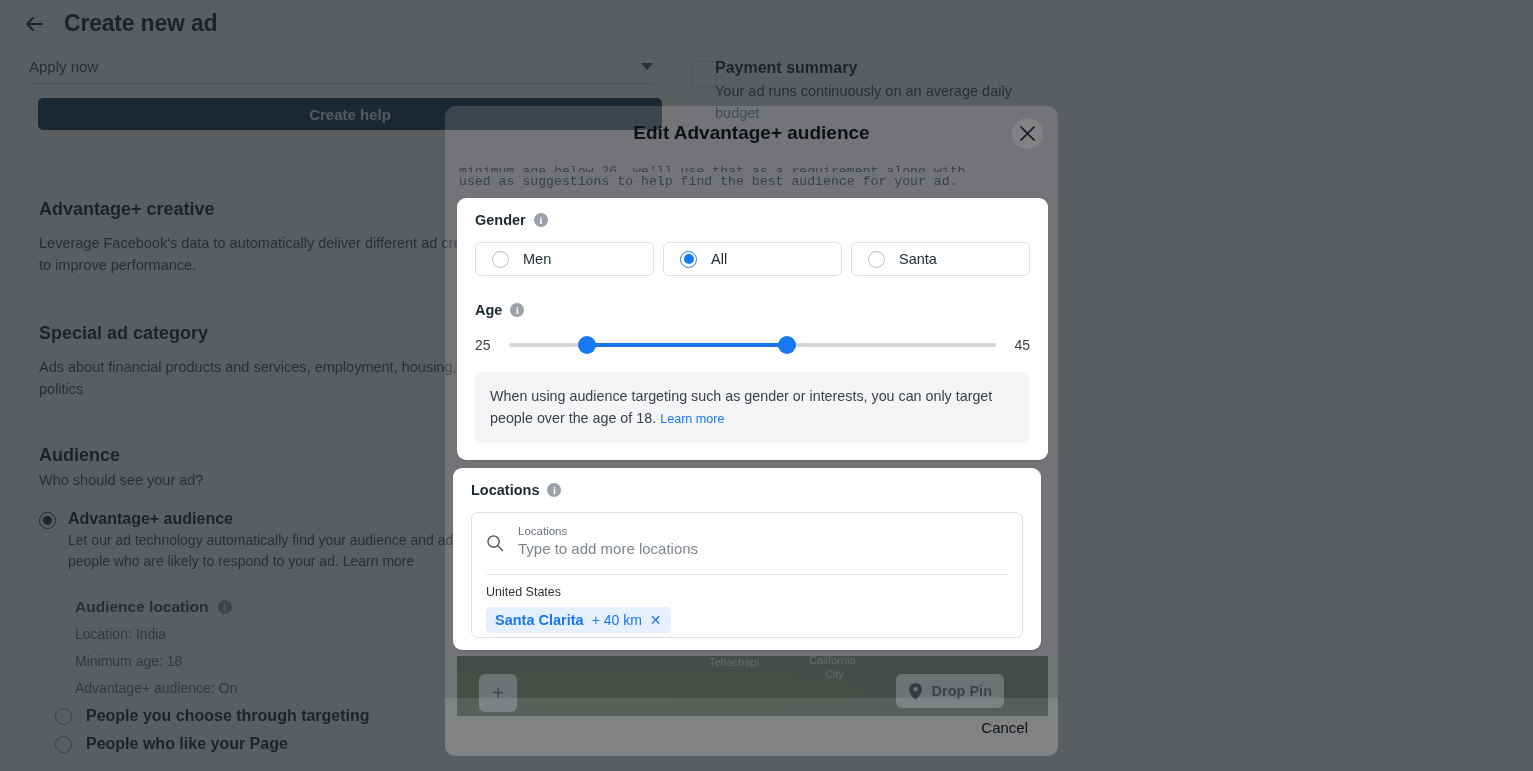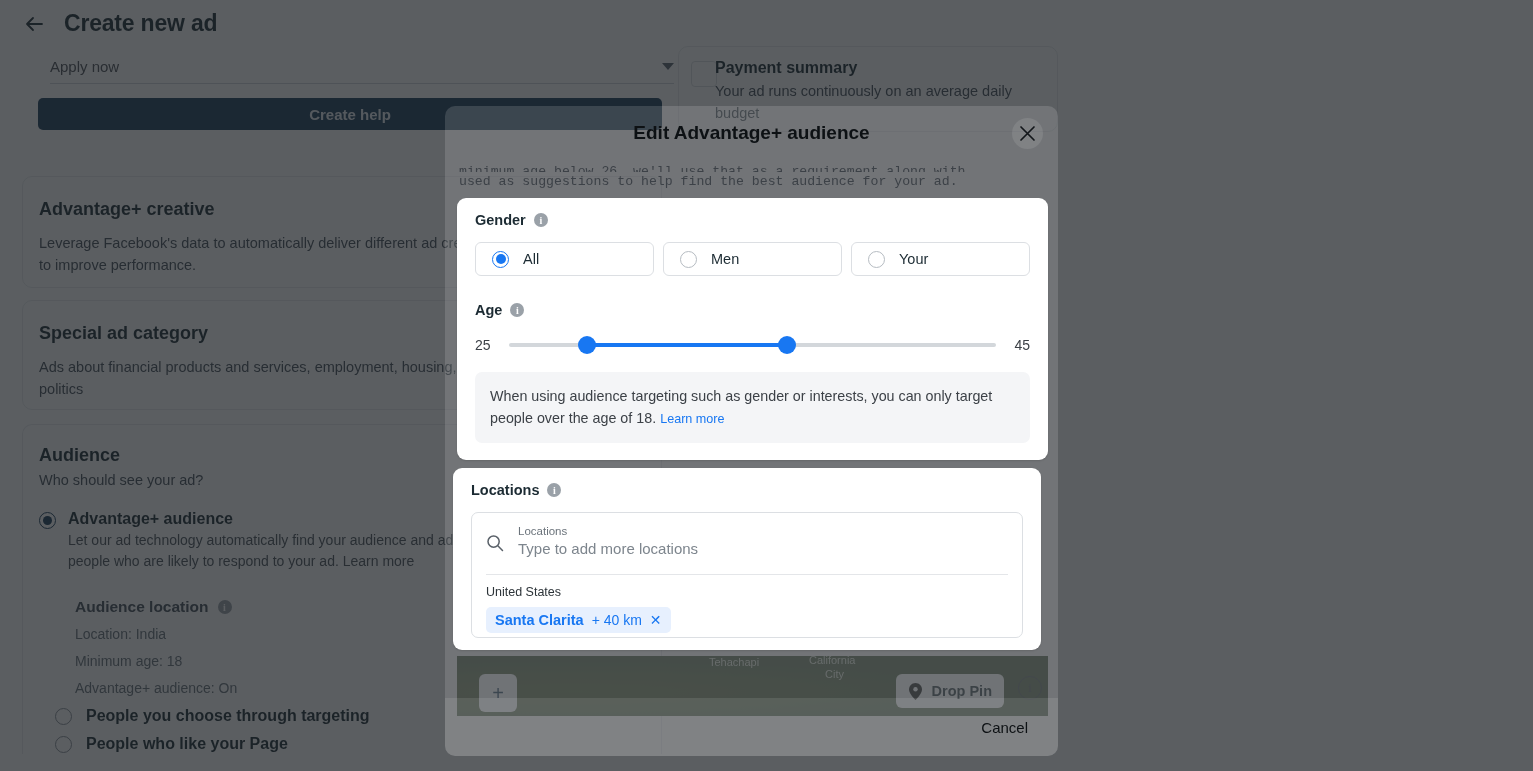--- a/index.html
+++ b/index.html
@@ -17,21 +17,21 @@
 
   .bg-header { position: absolute; left: 22px; top: 10px; display: flex; align-items: center; gap: 18px; }
   .back-arrow { width: 24px; height: 24px; position: relative; }
   .back-arrow svg { display: block; }
   .bg-title { font-size: 23px; font-weight: bold; color: #1c2b33; letter-spacing: -0.2px; }
 
   .bg-card { position: absolute; background: #fff; border: 1px solid #e4e6eb; border-radius: 8px; }
 
   .bg-card-top { left: 22px; top: 46px; width: 640px; height: 98px; border: none; }
   .apply-select {
-    position: absolute; left: 50px; top: 50px; width: 624px; height: 34px;
+    position: absolute; left: 29px; top: 50px; width: 624px; height: 34px;
     border-bottom: 1px solid #cfd4d9;
     display: flex; align-items: center; justify-content: space-between;
     font-size: 15px; color: #4b4f56;
   }
   .caret { width: 0; height: 0; border-left: 6px solid transparent; border-right: 6px solid transparent; border-top: 7px solid #5a6570; }
 
   .create-form-btn {
     position: absolute; left: 38px; top: 98px; width: 624px; height: 32px;
     background: #1c3d5a; border-radius: 5px;
     display: flex; align-items: center; justify-content: center;
@@ -328,30 +328,30 @@
 
   <div class="spot-card" id="card-gender">
     <div class="card-pad">
       <div class="field-label">
         <span>Gender</span>
         <span class="info-dot">i</span>
       </div>
 
       <div class="gender-options">
         <div class="gender-opt">
+          <span class="g-radio"></span>
+          <span class="g-label">Men</span>
+        </div>
+        <div class="gender-opt">
           <span class="g-radio checked"></span>
           <span class="g-label">All</span>
         </div>
         <div class="gender-opt">
           <span class="g-radio"></span>
-          <span class="g-label">Men</span>
-        </div>
-        <div class="gender-opt">
-          <span class="g-radio"></span>
-          <span class="g-label">Your</span>
+          <span class="g-label">Santa</span>
         </div>
       </div>
 
       <div class="field-label age-label">
         <span>Age</span>
         <span class="info-dot">i</span>
       </div>
 
       <div class="slider-wrap">
         <span class="slider-end">25</span>

